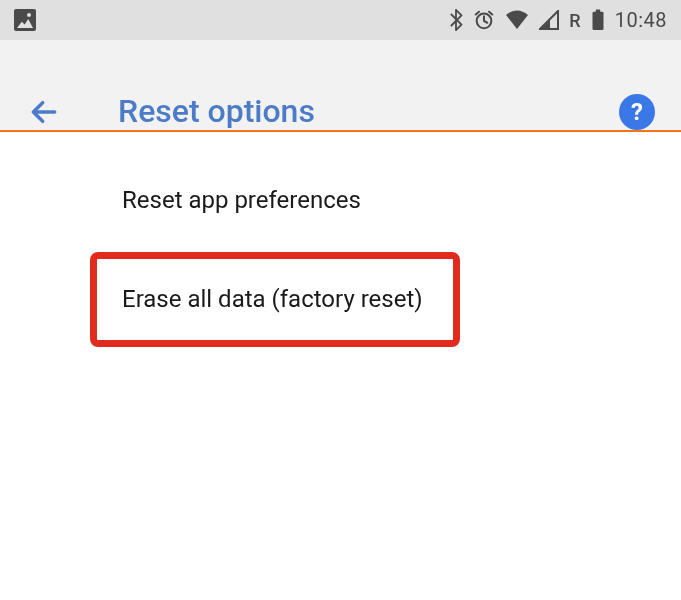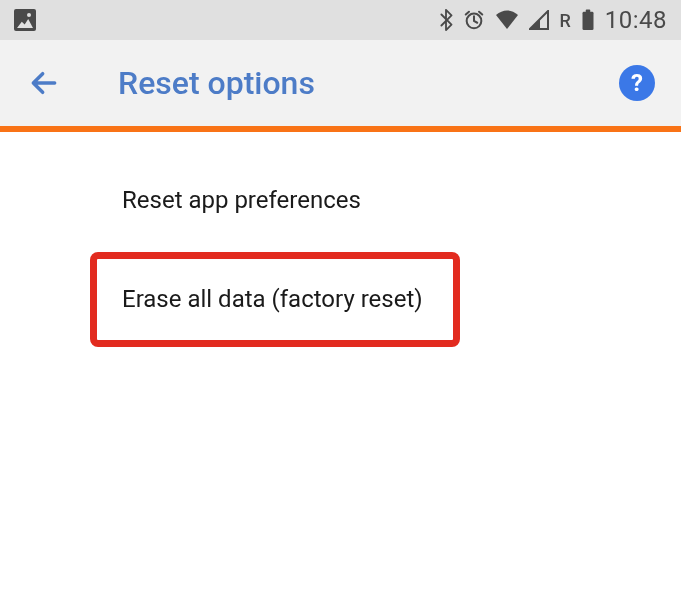--- a/index.html
+++ b/index.html
@@ -55,28 +55,28 @@
       height: 4px;
       border-radius: 50%;
       background: #e0e0e0;
     }
     .bt-icon { width: 14px; height: 22px; }
     .alarm-icon { width: 22px; height: 22px; }
     .wifi-icon { width: 24px; height: 20px; }
     .signal-icon { width: 20px; height: 20px; }
     .roaming { font-size: 18px; font-weight: 500; color: #4a4a4a; }
     .battery-icon { width: 14px; height: 22px; }
-    .clock { font-size: 24px; font-weight: 400; color: #4a4a4a; letter-spacing: 0.5px; }
+    .clock { font-size: 20px; font-weight: 400; color: #4a4a4a; letter-spacing: 0.5px; }
     .app-bar {
       height: 92px;
       background: #f2f2f2;
       display: flex;
-      align-items: center;
+      align-items: flex-end;
       padding: 0 26px;
-      border-bottom: 6px solid #f97316;
+      border-bottom: 2px solid #f97316;
     }
     .back-btn {
       width: 36px;
       height: 36px;
       display: flex;
       align-items: center;
       justify-content: center;
       color: #4d7cc7;
       cursor: pointer;
     }

